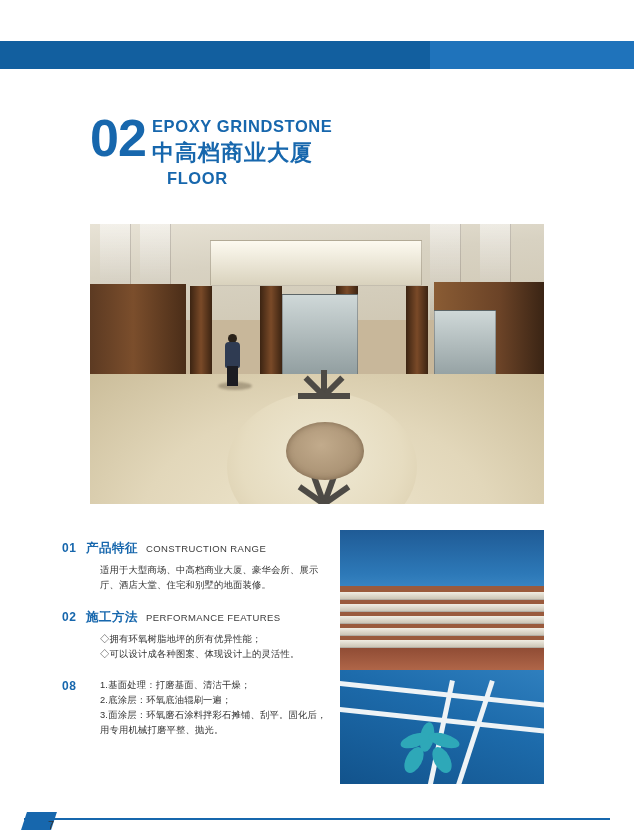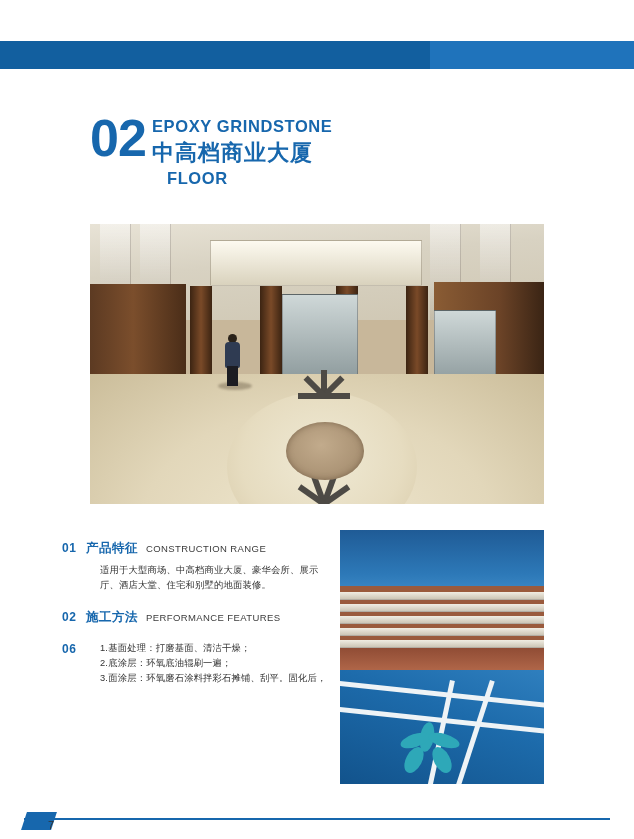--- a/index.html
+++ b/index.html
@@ -371,28 +371,33 @@
         <p>适用于大型商场、中高档商业大厦、豪华会所、展示</p>
         <p>厅、酒店大堂、住宅和别墅的地面装修。</p>
       </div>
     </div>
 
     <div class="section">
       <div class="sec-num">02</div>
       <div class="sec-heads">
         <span class="sec-cn">施工方法</span><span class="sec-en">PERFORMANCE FEATURES</span>
       </div>
+      <div class="sec-body">
+        <p>◇拥有环氧树脂地坪的所有优异性能；</p>
+        <p>◇可以设计成各种图案、体现设计上的灵活性。</p>
+      </div>
     </div>
 
     <div class="section">
-      <div class="sec-num">06</div>
+      <div class="sec-num">08</div>
       <div class="sec-body">
         <p>1.基面处理：打磨基面、清洁干燥；</p>
         <p>2.底涂层：环氧底油辊刷一遍；</p>
         <p>3.面涂层：环氧磨石涂料拌彩石摊铺、刮平。固化后，</p>
+        <p>用专用机械打磨平整、抛光。</p>
       </div>
     </div>
 
   </div>
 
   <div class="footer-tab"></div>
   <div class="footer-line"></div>
   <div class="page-number">7</div>
 
 </div>

